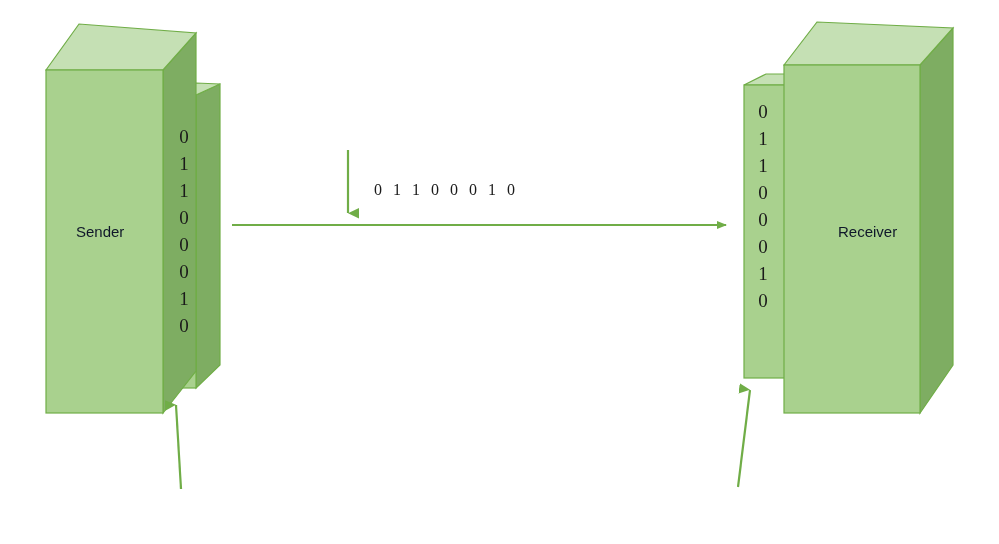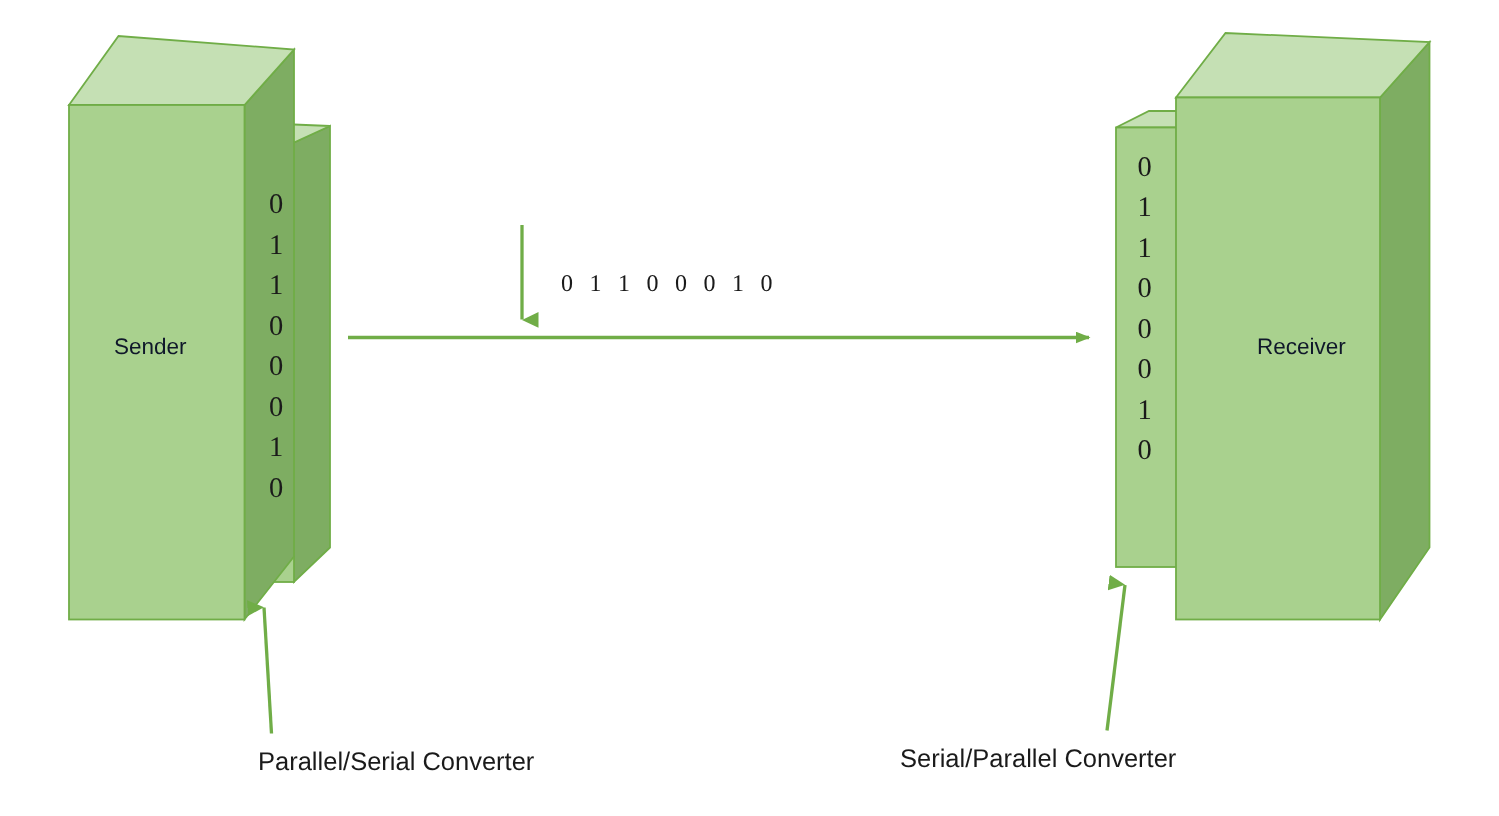--- a/index.html
+++ b/index.html
@@ -130,17 +130,15 @@
     <span>0</span>
     <span>0</span>
     <span>1</span>
     <span>0</span>
   </div>
 
 
   <div class="serial-stream" style="left:374px; top:181px;">0  1  1  0  0  0  1  0</div>
 
 
-  <div class="lbl caption" style="left:172px; top:498px;">Parallel/Serial Converter</div>
 
-  <div class="lbl caption" style="left:600px; top:496px;">Serial/Parallel Converter</div>
 
 </div>
 
 </body></html>

